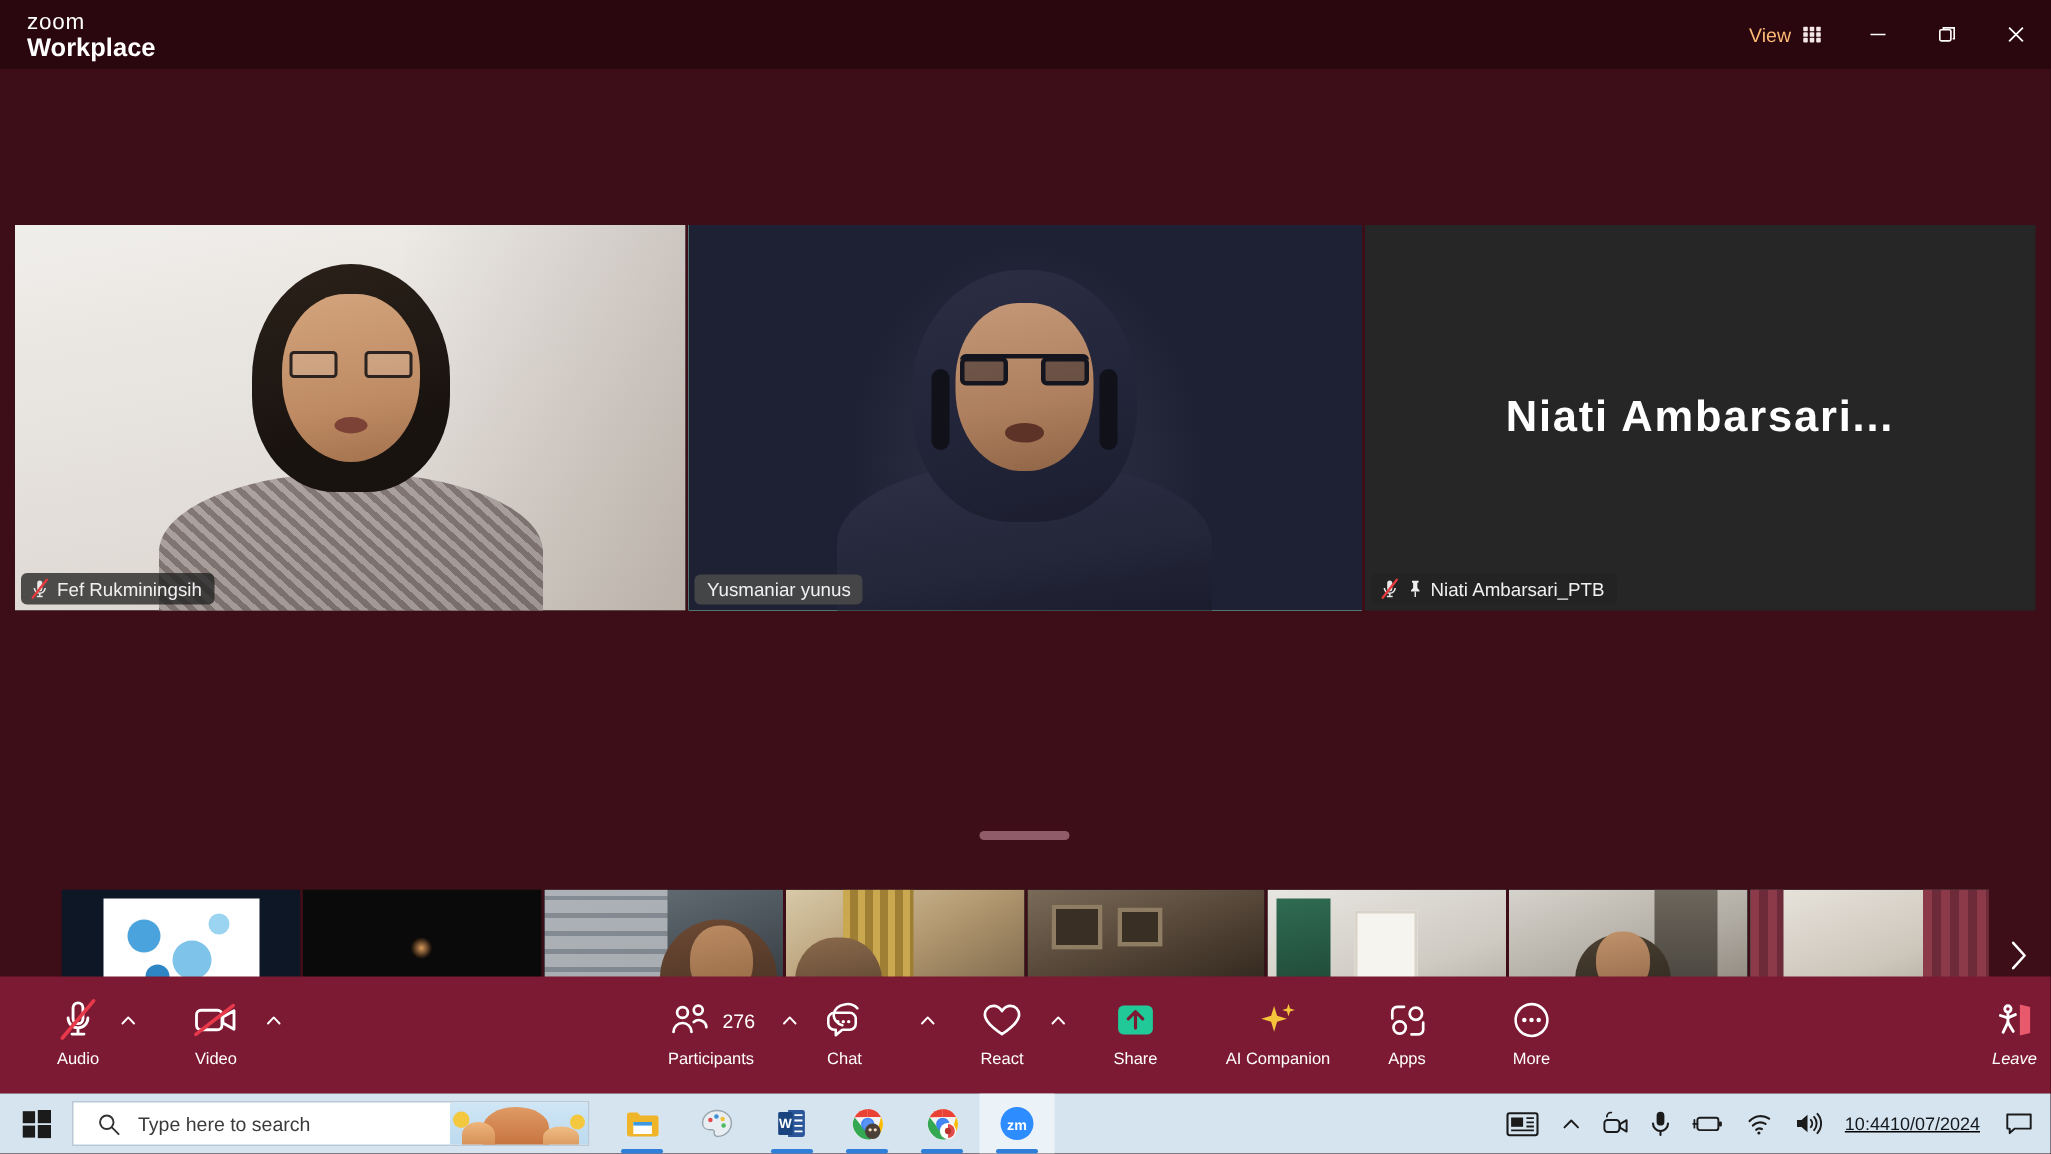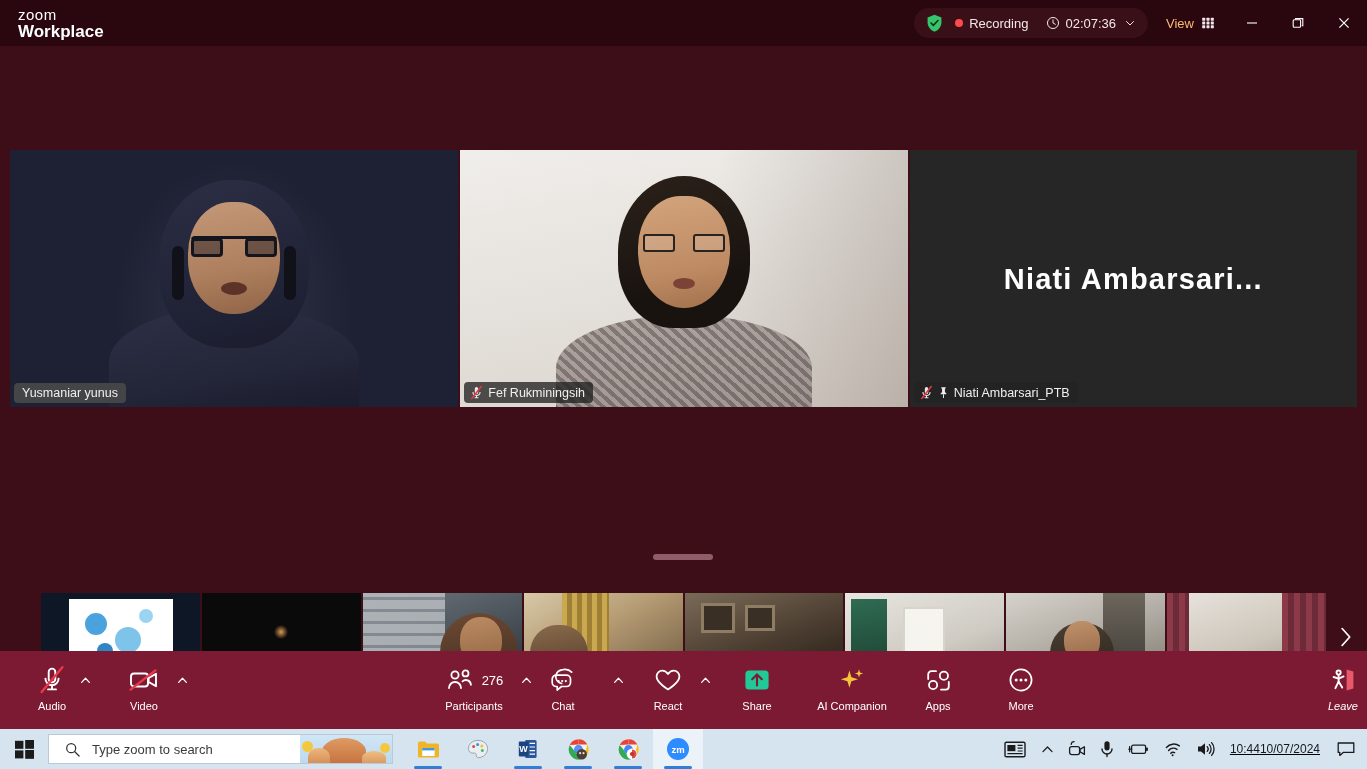--- a/index.html
+++ b/index.html
@@ -293,38 +293,20 @@
 <body>
 
 <div id="titlebar">
   <div id="zoom-logo">
     <span class="z1">zoom</span>
     <span class="z2">Workplace</span>
   </div>
 
   <div id="tb-right">
 
-    <div class="tb-pill">
-      <svg class="shield" viewBox="0 0 24 26">
-        <path d="M12 1 L22 5 V12 C22 19 17 24 12 25.5 C7 24 2 19 2 12 V5 Z" fill="#35c56a"></path>
-        <path d="M7 13 l3.3 3.4 L17 9.4" fill="none" stroke="#14341f" stroke-width="2.4" stroke-linecap="round" stroke-linejoin="round"></path>
-      </svg>
-
-      <span class="rec-dot"></span>
-      <span class="rec-txt">Recording</span>
-
-      <svg class="clock-ic" viewBox="0 0 24 24">
-        <circle cx="12" cy="12" r="9.5" fill="none" stroke="#f2e6e9" stroke-width="1.7"></circle>
-        <path d="M12 6.6 V12 l4 2.2" fill="none" stroke="#f2e6e9" stroke-width="1.7" stroke-linecap="round"></path>
-      </svg>
-      <span class="clock-txt">02:07:36</span>
-      <svg class="chev" viewBox="0 0 24 24">
-        <path d="M5 9 L12 16 L19 9" fill="none" stroke="#f2e6e9" stroke-width="2" stroke-linecap="round" stroke-linejoin="round"></path>
-      </svg>
-    </div>
 
     <div class="view-btn">
       <span class="view-txt">View</span>
       <svg class="grid-ic" viewBox="0 0 24 24">
         <g fill="#f2e6e9">
           <rect x="2" y="3" width="5.2" height="5.2" rx="1"></rect>
           <rect x="9.4" y="3" width="5.2" height="5.2" rx="1"></rect>
           <rect x="16.8" y="3" width="5.2" height="5.2" rx="1"></rect>
           <rect x="2" y="9.4" width="5.2" height="5.2" rx="1"></rect>
           <rect x="9.4" y="9.4" width="5.2" height="5.2" rx="1"></rect>
@@ -352,58 +334,58 @@
         <path d="M1.4 1.4 L10.6 10.6 M10.6 1.4 L1.4 10.6" stroke="#ffffff" stroke-width="1.2"></path>
       </svg>
     </div>
   </div>
 </div>
 
 <div id="stage">
 
   <div id="main-row">
 
+    <div class="vtile" id="tile2">
+      <div class="pbg" id="p2">
+        <div class="wallshade"></div>
+        <div class="body"></div>
+        <div class="hair"></div>
+        <div class="face"></div>
+        <div class="lens lensL"></div>
+          <div class="lens lensR"></div>
+        <div class="mouth"></div>
+      </div>
+      <div class="namebadge">
+        <svg class="micmute" viewBox="0 0 16 18">
+          <path d="M8 2.2 a2.1 2.1 0 0 1 2.1 2.1 v4.6 a2.1 2.1 0 0 1 -4.2 0 V4.3 A2.1 2.1 0 0 1 8 2.2 Z" fill="#e8e8e8"></path>
+          <path d="M3.6 8.3 a4.4 4.4 0 0 0 8.8 0" fill="none" stroke="#e8e8e8" stroke-width="1.3"></path>
+          <path d="M8 12.8 V15.4 M5.6 15.4 H10.4" stroke="#e8e8e8" stroke-width="1.3"></path>
+          <path d="M2.2 16.4 L13.8 1.6" stroke="#e8393f" stroke-width="1.9" stroke-linecap="round"></path>
+        </svg>
+        <span class="nm">Fef Rukminingsih</span>
+      </div>
+    </div>
+
     <div class="vtile active" id="tile1">
       <div class="pbg" id="p1">
         <div class="body"></div>
         <div class="head"></div>
         <div class="face"></div>
         <div class="hsL"></div>
           <div class="hsR"></div>
         <div class="glasses"></div>
         <div class="lens lensL"></div>
           <div class="lens lensR"></div>
         <div class="mouth"></div>
       </div>
       <div class="namebadge self">
         <span class="nm">Yusmaniar yunus</span>
       </div>
     </div>
 
-    <div class="vtile" id="tile2">
-      <div class="pbg" id="p2">
-        <div class="wallshade"></div>
-        <div class="body"></div>
-        <div class="hair"></div>
-        <div class="face"></div>
-        <div class="lens lensL"></div>
-          <div class="lens lensR"></div>
-        <div class="mouth"></div>
-      </div>
-      <div class="namebadge">
-        <svg class="micmute" viewBox="0 0 16 18">
-          <path d="M8 2.2 a2.1 2.1 0 0 1 2.1 2.1 v4.6 a2.1 2.1 0 0 1 -4.2 0 V4.3 A2.1 2.1 0 0 1 8 2.2 Z" fill="#e8e8e8"></path>
-          <path d="M3.6 8.3 a4.4 4.4 0 0 0 8.8 0" fill="none" stroke="#e8e8e8" stroke-width="1.3"></path>
-          <path d="M8 12.8 V15.4 M5.6 15.4 H10.4" stroke="#e8e8e8" stroke-width="1.3"></path>
-          <path d="M2.2 16.4 L13.8 1.6" stroke="#e8393f" stroke-width="1.9" stroke-linecap="round"></path>
-        </svg>
-        <span class="nm">Fef Rukminingsih</span>
-      </div>
-    </div>
-
     <div class="vtile" id="tile3">
       <div id="tile3-name">Niati  Ambarsari...</div>
       <div class="namebadge">
         <svg class="micmute" viewBox="0 0 16 18">
           <path d="M8 2.2 a2.1 2.1 0 0 1 2.1 2.1 v4.6 a2.1 2.1 0 0 1 -4.2 0 V4.3 A2.1 2.1 0 0 1 8 2.2 Z" fill="#e8e8e8"></path>
           <path d="M3.6 8.3 a4.4 4.4 0 0 0 8.8 0" fill="none" stroke="#e8e8e8" stroke-width="1.3"></path>
           <path d="M8 12.8 V15.4 M5.6 15.4 H10.4" stroke="#e8e8e8" stroke-width="1.3"></path>
           <path d="M2.2 16.4 L13.8 1.6" stroke="#e8393f" stroke-width="1.9" stroke-linecap="round"></path>
         </svg>
         <svg class="pinic" viewBox="0 0 14 16">
@@ -705,21 +687,21 @@
       <rect x="0" y="10.4" width="8.4" height="8.0" fill="#1b1b1b"></rect>
       <rect x="10.2" y="10.0" width="8.8" height="8.8" fill="#1b1b1b"></rect>
     </svg>
   </div>
 
   <div id="searchbox">
     <svg class="sicon" viewBox="0 0 16 16">
       <circle cx="6.6" cy="6.6" r="4.8" fill="none" stroke="#333333" stroke-width="1.35"></circle>
       <path d="M10.2 10.2 L15 15" stroke="#333333" stroke-width="1.35" stroke-linecap="round"></path>
     </svg>
-    <span class="splace">Type zoom to search</span>
+    <span class="splace">Type here to search</span>
     <div class="artwork">
       <div class="rock" style="left:22px;top:3px;width:44px;height:27px;background:linear-gradient(180deg,#e09a63,#c4713d);border-radius:50% 50% 0 0;"></div>
       <div class="rock" style="left:8px;top:13px;width:22px;height:17px;background:linear-gradient(180deg,#efb57c,#d28c52);border-radius:50% 50% 0 0;"></div>
       <div class="rock" style="left:62px;top:16px;width:24px;height:14px;background:linear-gradient(180deg,#f0bd84,#d7975c);border-radius:50% 50% 0 0;"></div>
       <div style="position:absolute;left:2px;top:6px;width:11px;height:11px;border-radius:50%;background:#f3c83f;"></div>
       <div style="position:absolute;left:80px;top:8px;width:10px;height:10px;border-radius:50%;background:#f3c83f;"></div>
     </div>
   </div>
 
   <div style="width:10px;"></div>

